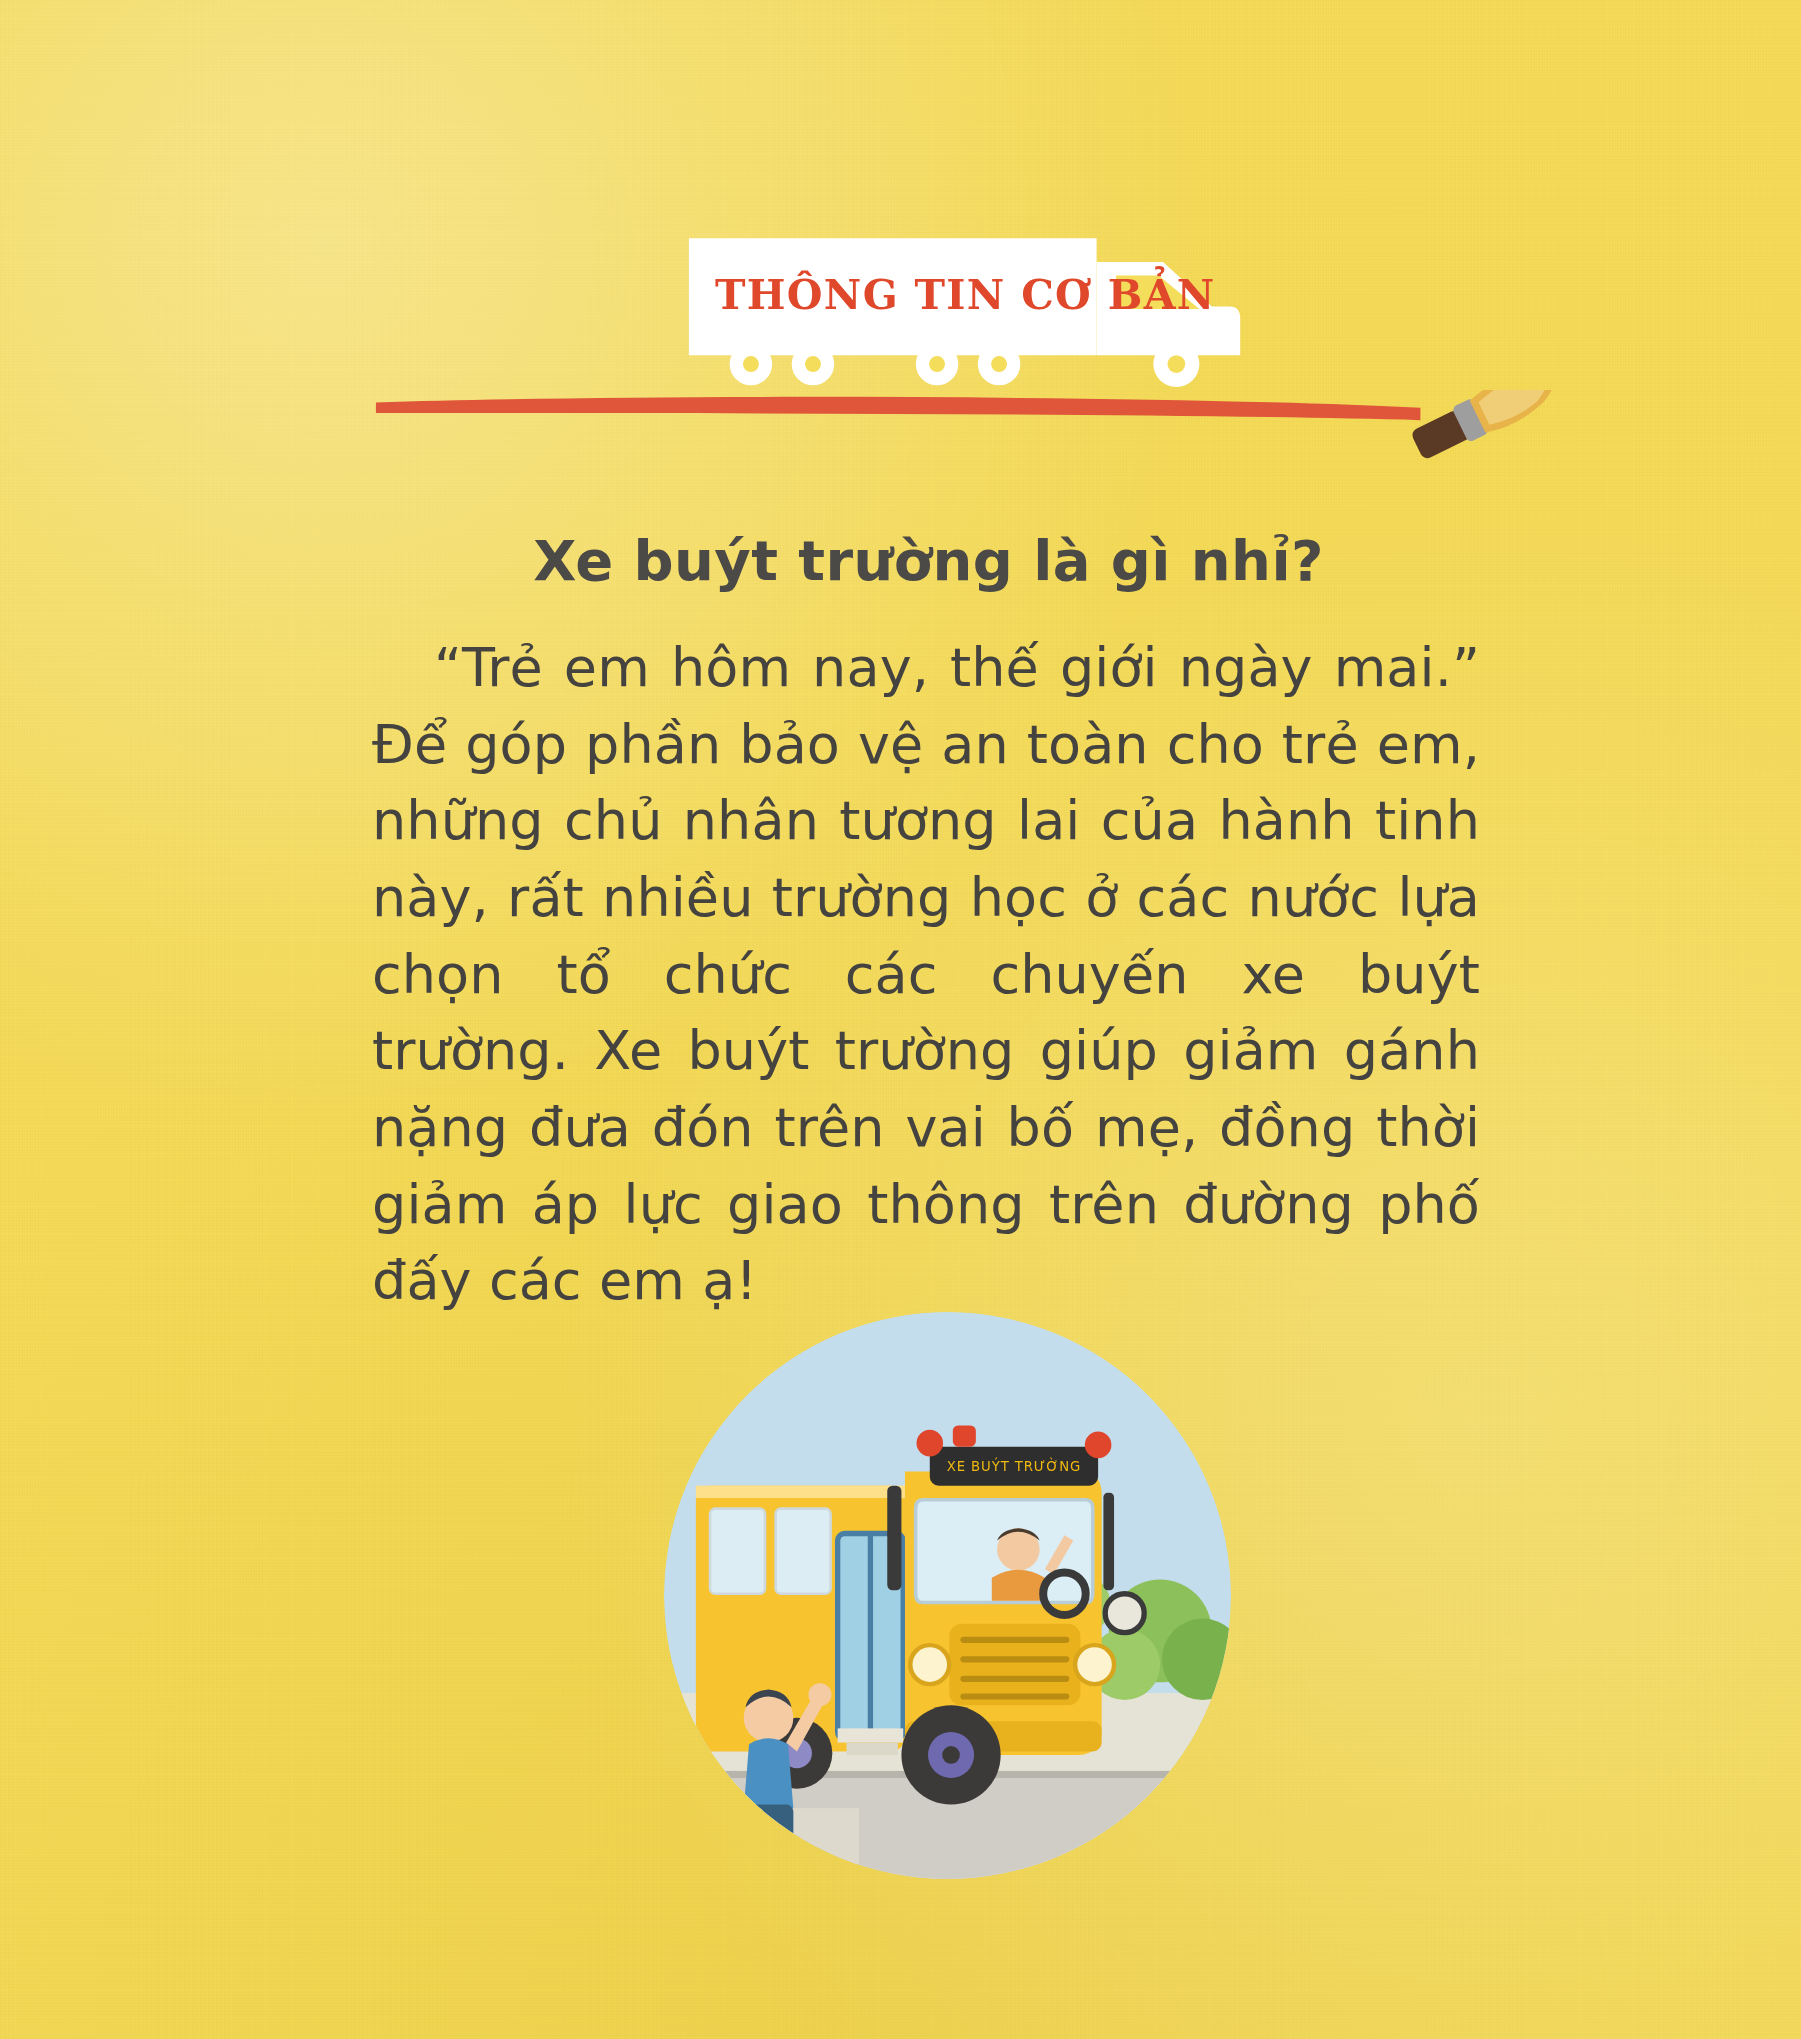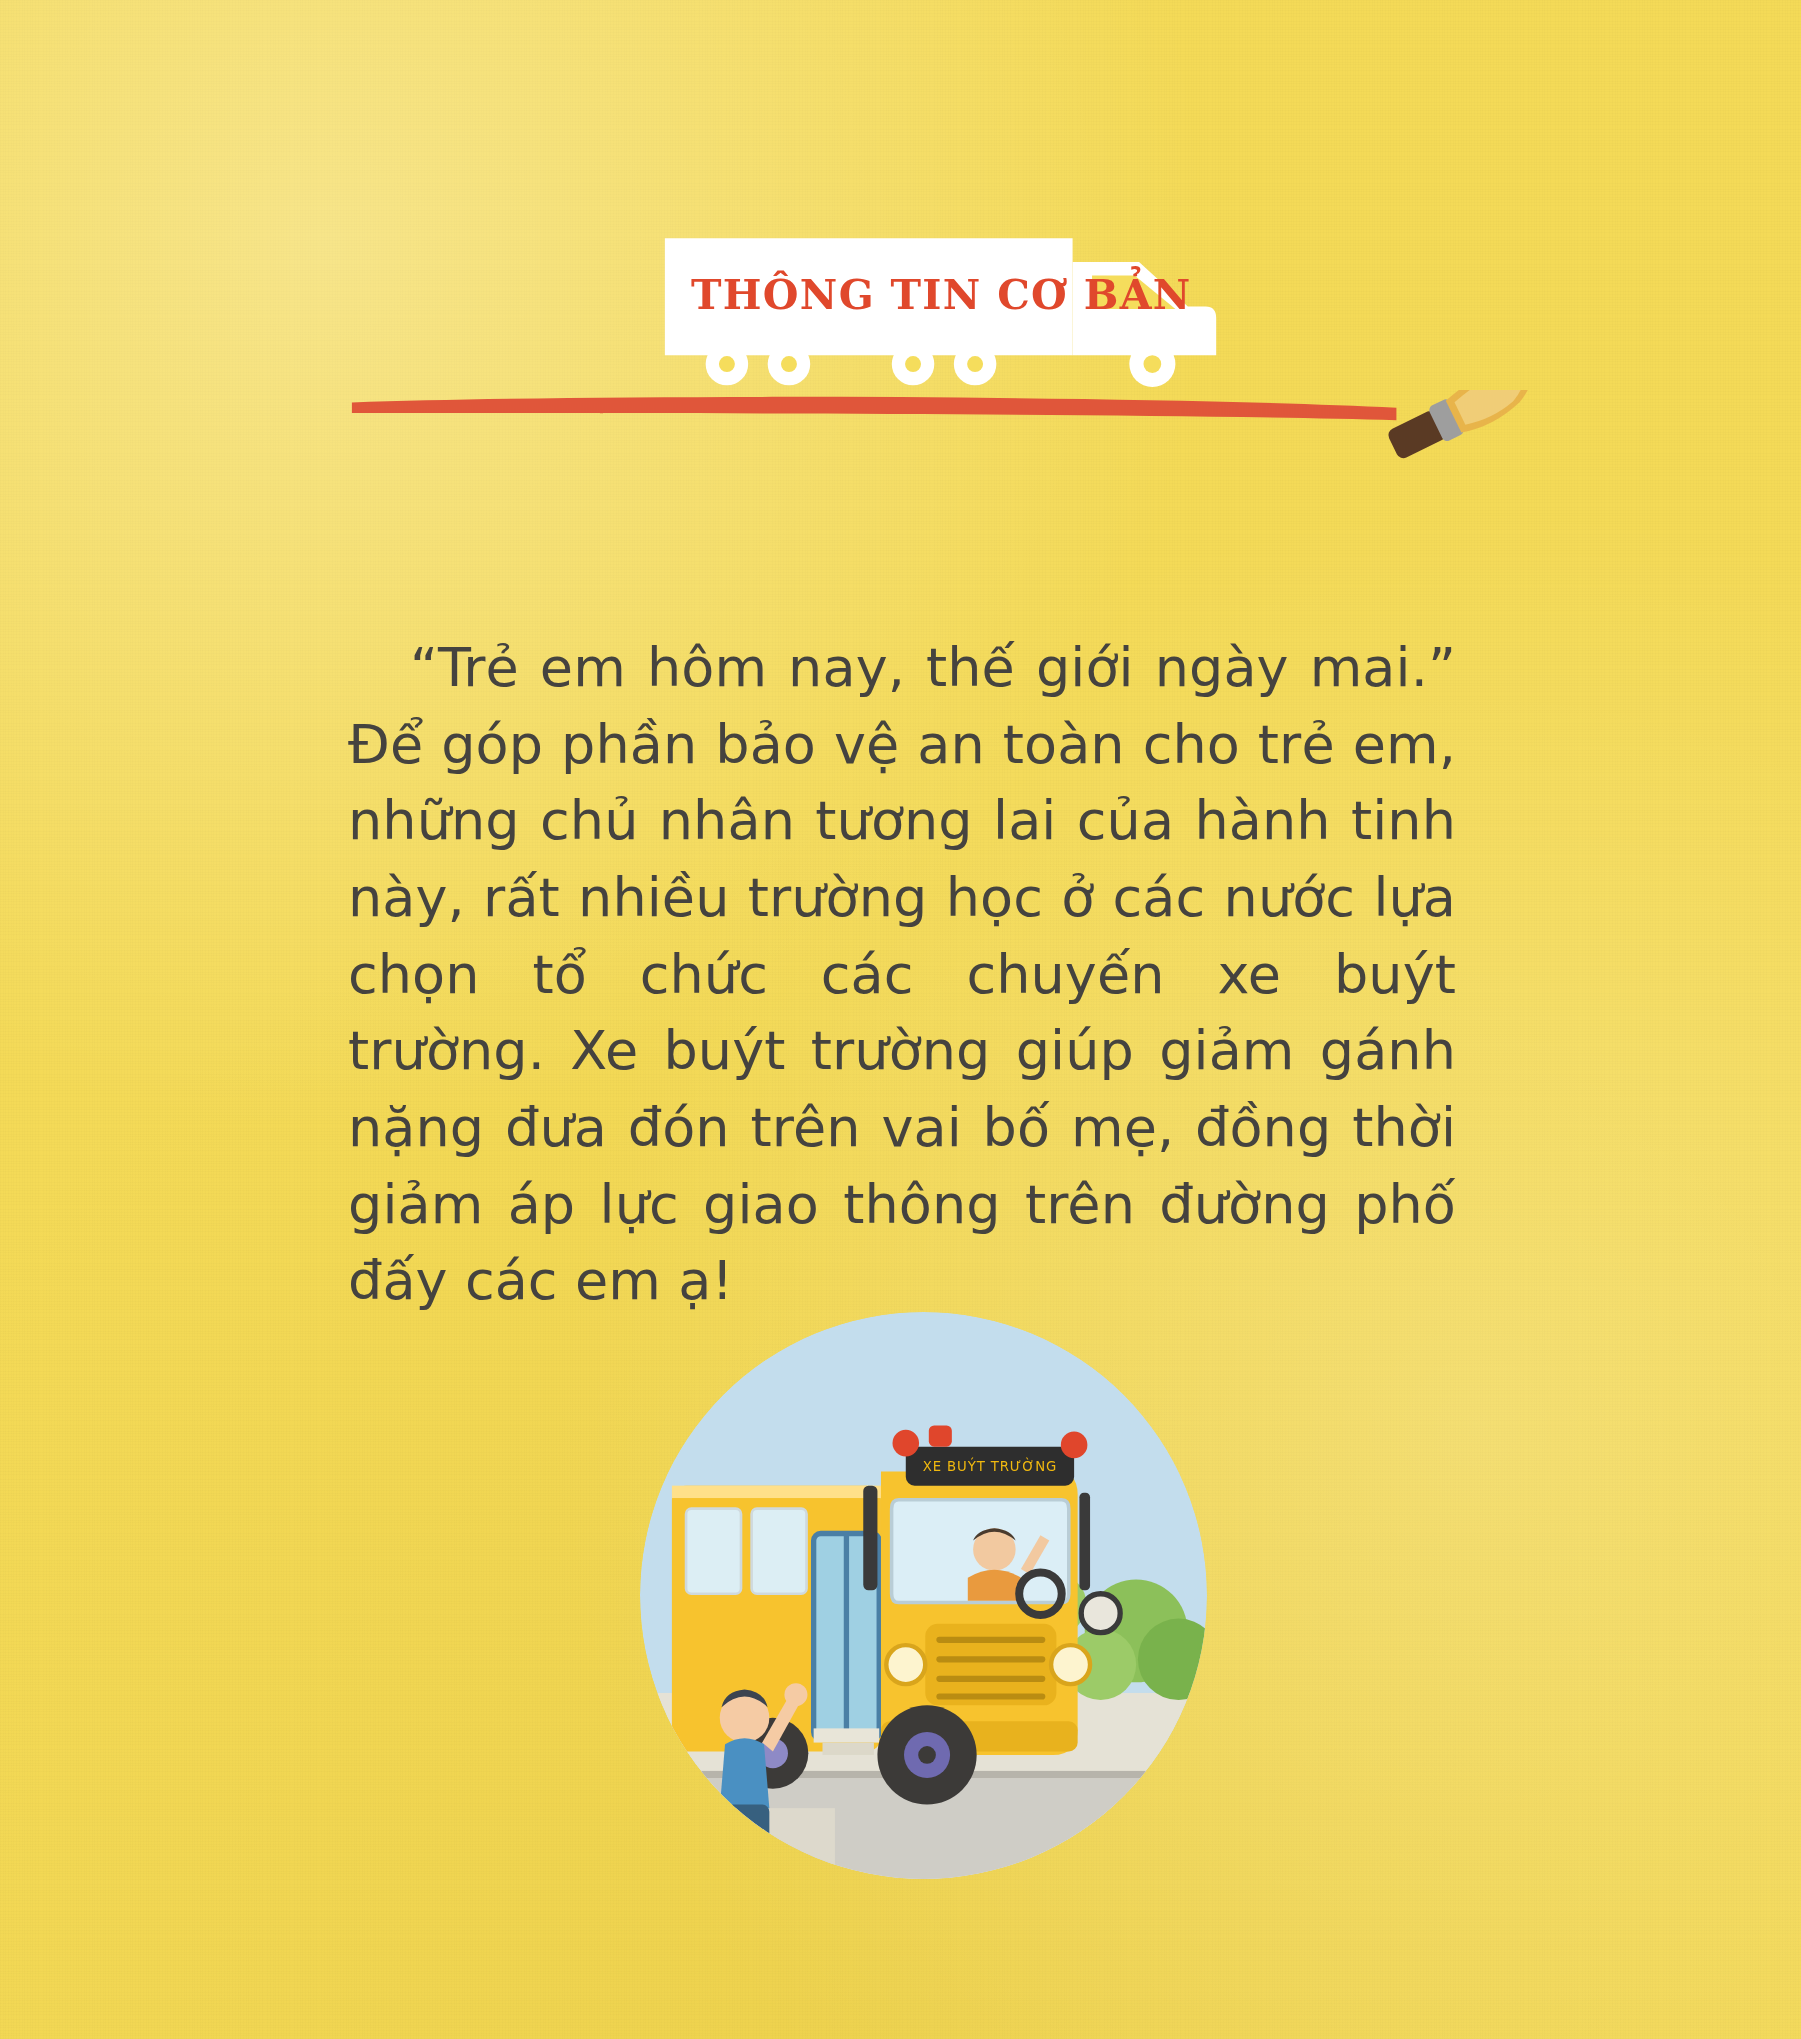--- a/index.html
+++ b/index.html
@@ -25,20 +25,21 @@
       radial-gradient(circle at 50% 100%, rgba(214,180,40,0.22), rgba(255,255,255,0) 55%),
       repeating-linear-gradient(0deg, rgba(0,0,0,0.012) 0px, rgba(0,0,0,0.012) 0.9px, rgba(255,255,255,0) 0.9px, rgba(255,255,255,0) 2.7px),
       repeating-linear-gradient(90deg, rgba(0,0,0,0.012) 0px, rgba(0,0,0,0.012) 0.9px, rgba(255,255,255,0) 0.9px, rgba(255,255,255,0) 2.7px),
       #f4da57;
     pointer-events: none;
   }
 
   .page {
     position: absolute;
     inset: 0;
+    margin-left: 24px;
   }
 
   
   .banner {
     position: absolute;
     left: 656px;
     top: 222px;
     width: 585px;
     height: 191px;
   }
@@ -146,20 +147,21 @@
       <g transform="rotate(-26 1240 30)">
         <rect x="1168" y="14" width="60" height="36" rx="8" fill="#5a3a24"></rect>
         <rect x="1222" y="10" width="26" height="44" rx="6" fill="#9e9e9e"></rect>
 
         <path d="M1244 12 Q1320 -8 1340 16 Q1352 34 1318 50 Q1280 62 1244 52 Z" fill="#e8b44a"></path>
         <path d="M1252 18 Q1310 2 1330 20 Q1338 34 1312 46 Q1282 54 1252 46 Z" fill="#f0cd77"></path>
       </g>
     </svg>
   </div>
 
+  <div class="heading">Xe buýt trường là gì nhỉ?</div>
 
   <div class="body-copy">“Trẻ em hôm nay, thế giới ngày mai.” Để góp phần bảo vệ an toàn cho trẻ em, những chủ nhân tương lai của hành tinh này, rất nhiều trường học ở các nước lựa chọn tổ chức các chuyến xe buýt trường. Xe buýt trường giúp giảm gánh nặng đưa đón trên vai bố mẹ, đồng thời giảm áp lực giao thông trên đường phố đấy các em ạ!</div>
 
   <div class="illus">
     <svg width="567" height="567" viewBox="0 0 640 640">
       <defs>
         <clipPath id="circleClip">
             <circle cx="320" cy="320" r="320"></circle>
           </clipPath>
       </defs>

